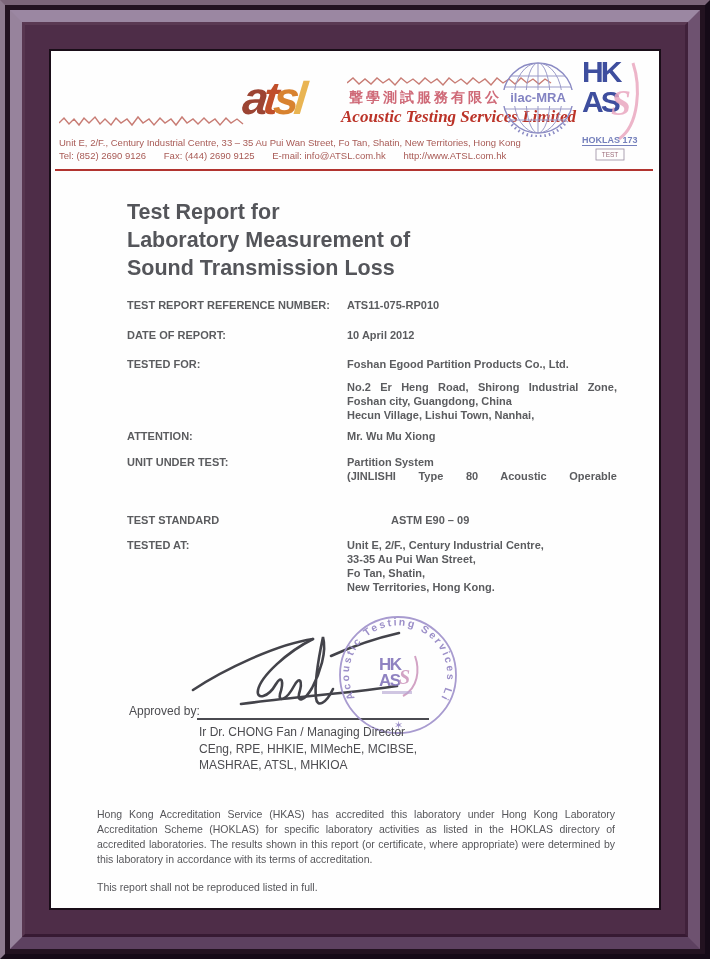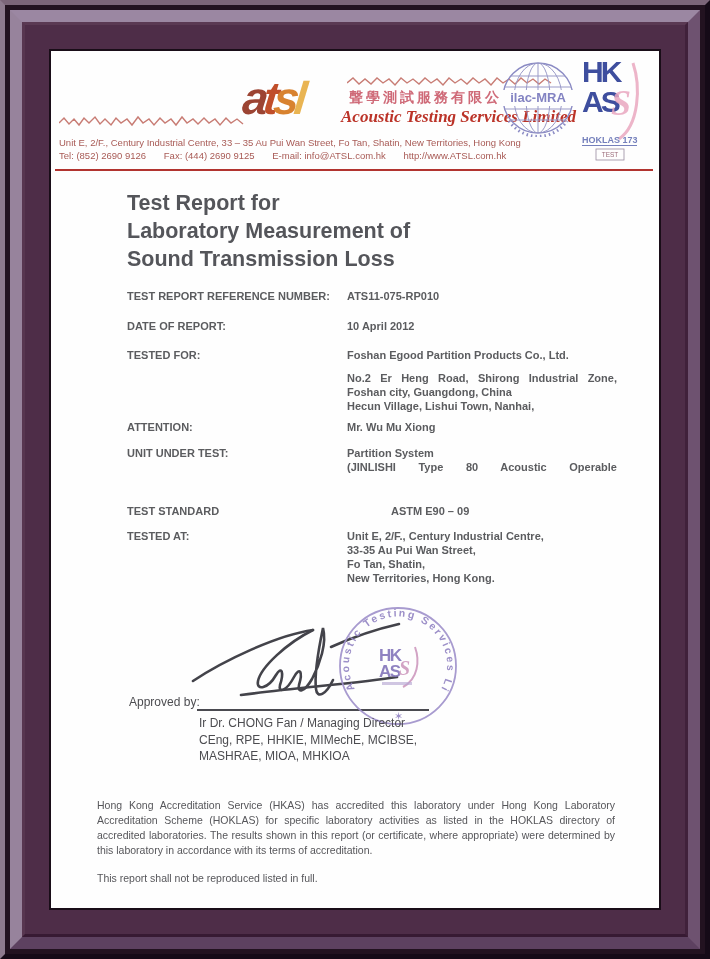--- a/index.html
+++ b/index.html
@@ -29,21 +29,21 @@
   .eng-name { position:absolute; left:290px; top:56px; font-family:"Liberation Serif", serif;
     font-style:italic; font-weight:bold; font-size:17px; color:#bb3328; white-space:nowrap; }
   .addr-line { position:absolute; left:8px; top:86px; font-size:9.5px; color:#a85a55; white-space:nowrap; }
   .tel-line { position:absolute; left:8px; top:99px; font-size:9.5px; color:#a85a55; white-space:nowrap; }
   .tel-line span { margin-right:15px; }
   .ilac-logo { position:absolute; left:448px; top:8px; }
   .hkas-logo { position:absolute; left:530px; top:4px; }
   .red-rule { position:absolute; left:4px; right:6px; top:118px; height:2px; background:#b23430; }
 
   
-  .title-block { margin:15px 40px 0 76px; font-size:21.5px; font-weight:bold;
+  .title-block { margin:24px 40px 0 76px; font-size:21.5px; font-weight:bold;
     color:#54555a; line-height:1.3; }
 
   
   .fields { margin:16px 36px 0 76px; font-size:11px; font-weight:bold; color:#5b5c5f; line-height:1.25; }
   .frow { display:flex; }
   .flabel { width:220px; flex:none; }
   .fvalue { width:270px; flex:none; }
   .stretch { text-align:justify; text-align-last:justify; }
   .mt16 { margin-top:16px; } .mt9 { margin-top:9px; } .mt8 { margin-top:8px; }
   .mt12 { margin-top:12px; } .mt20 { margin-top:20px;gap:44px; }
@@ -227,21 +227,21 @@
             <text x="44" y="74" font-size="17" font-weight="900" letter-spacing="-1.5" fill="#8678bc" font-family="Liberation Sans, sans-serif">AS</text>
             <text x="64" y="72" font-size="20" font-style="italic" font-weight="bold" fill="#cf9cc0" font-family="Liberation Serif, serif">S</text>
             <path d="M80,44 C85,58 83,76 68,84" fill="none" stroke="#cf9cc0" stroke-width="2"></path>
             <rect x="47" y="79" width="30" height="3" fill="#b0a0d0" opacity="0.65"></rect>
           </g>
         </svg>
 
         <div class="name-block">
           <div>Ir Dr. CHONG Fan / Managing Director</div>
           <div>CEng, RPE, HHKIE, MIMechE, MCIBSE,</div>
-          <div>MASHRAE, MIOA, MHKIOA</div>
+          <div>MASHRAE, ATSL, MHKIOA</div>
         </div>
       </div>
 
       <div class="accred-para">Hong Kong Accreditation Service (HKAS) has accredited this laboratory under Hong Kong Laboratory Accreditation Scheme (HOKLAS) for specific laboratory activities as listed in the HOKLAS directory of accredited laboratories. The results shown in this report (or certificate, where appropriate) were determined by this laboratory in accordance with its terms of accreditation.</div>
       <div class="repro-note">This report shall not be reproduced listed in full.</div>
 
     </div>
    </div>
   </div>
  </div>

